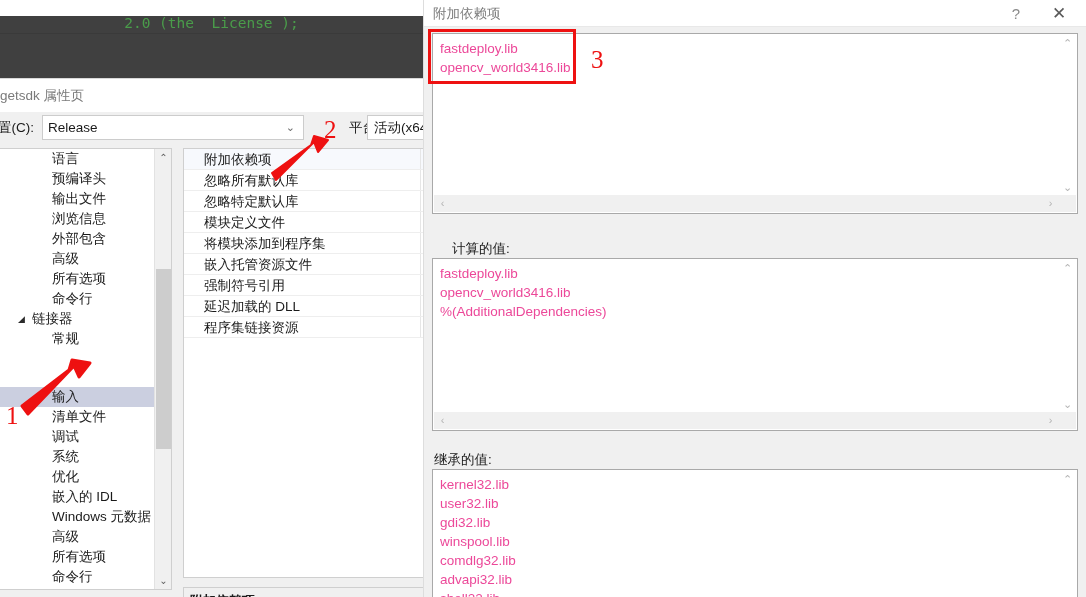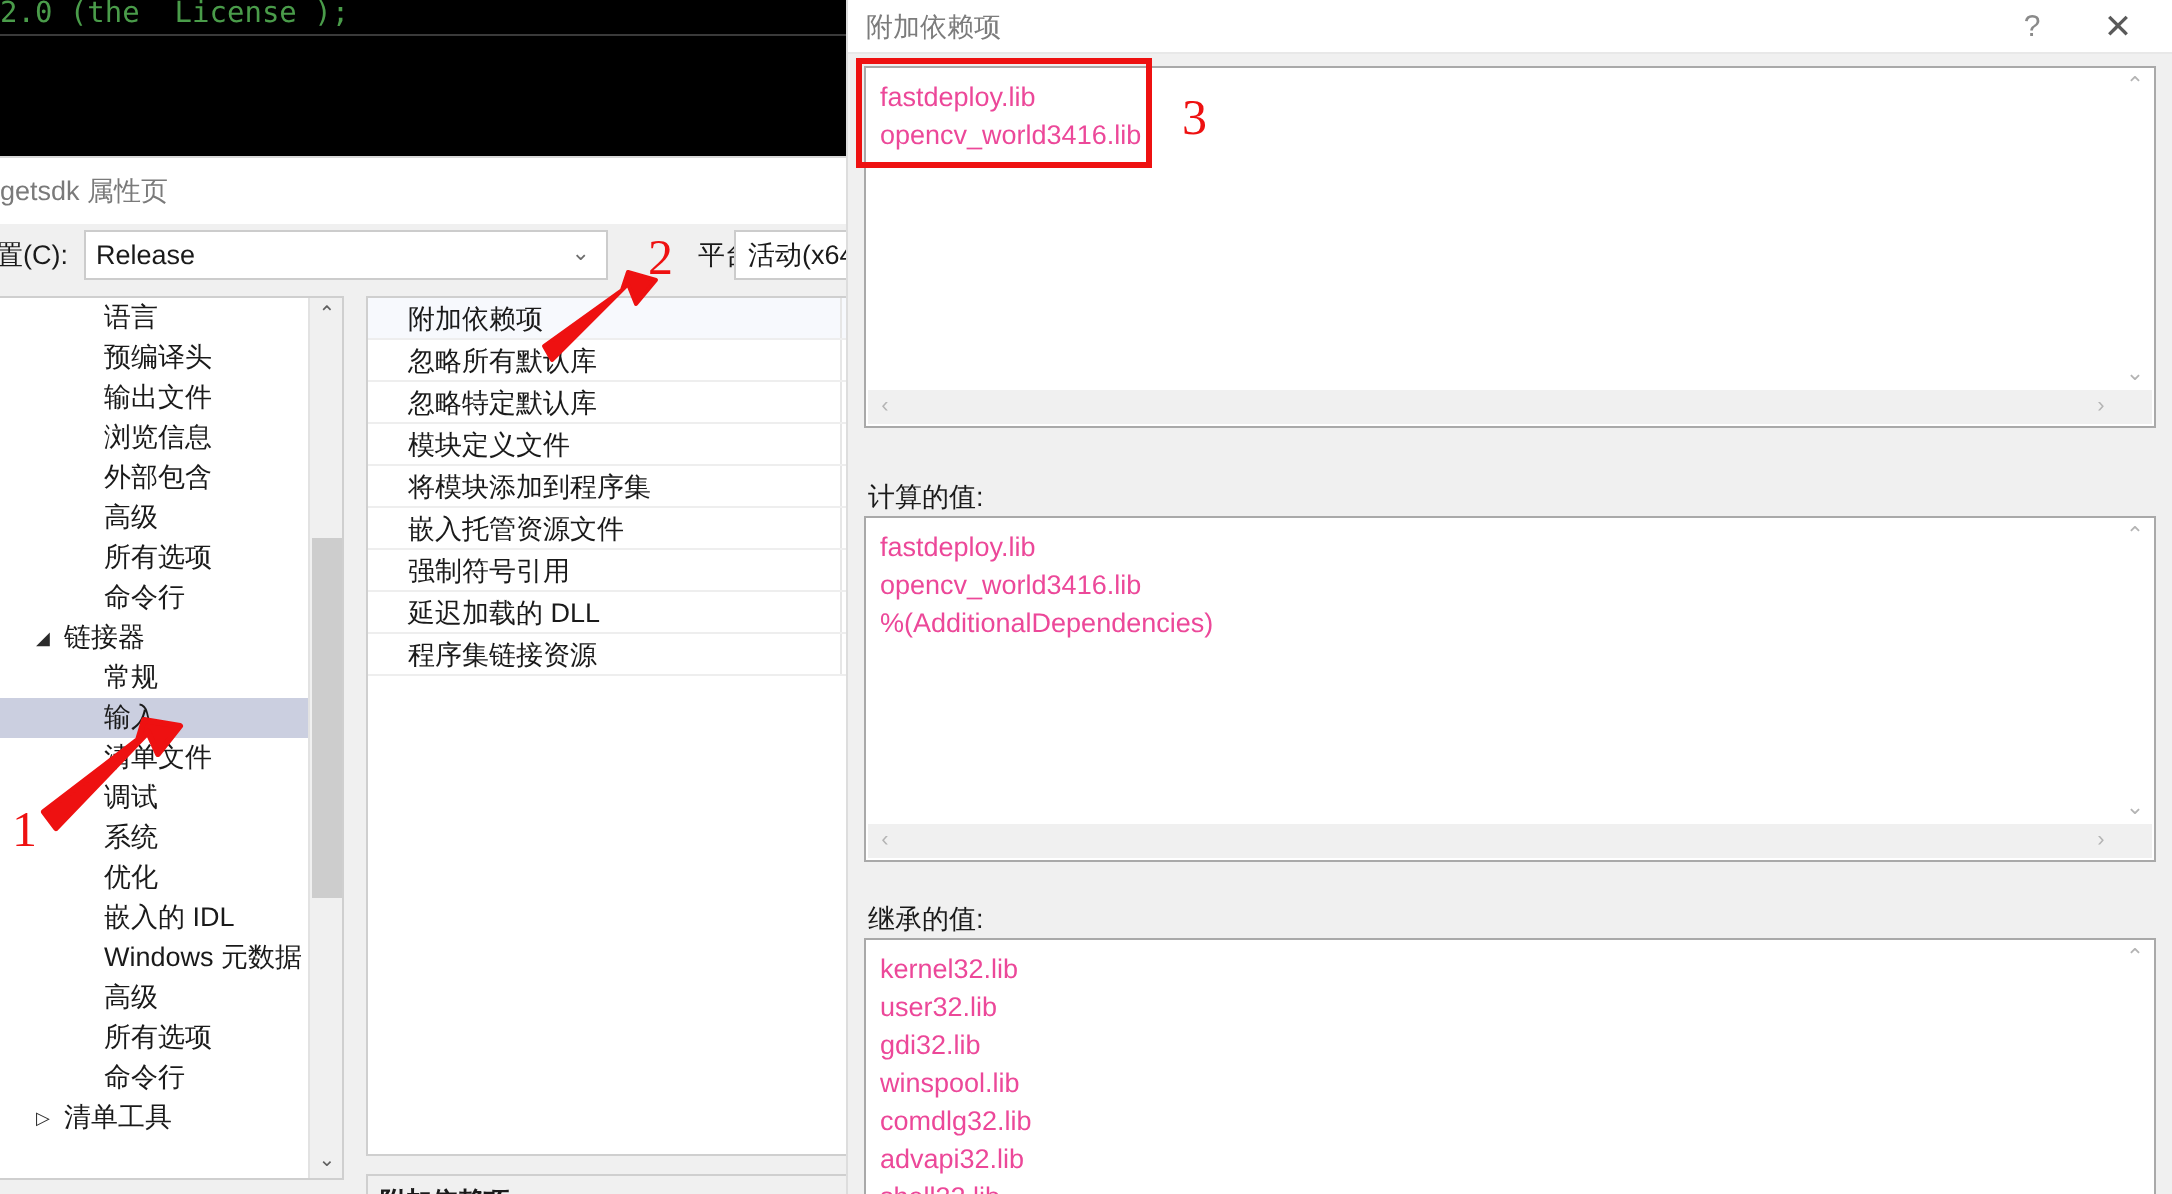--- a/index.html
+++ b/index.html
@@ -7,22 +7,22 @@
     margin: 0; padding: 0;
     width: 1086px; height: 597px;
     overflow: hidden;
     font-family: "Liberation Sans", "DejaVu Sans", sans-serif;
     background: #ffffff;
   }
   #root { position: relative; width: 1086px; height: 597px; }
 
   
   .editor {
-    position: absolute; left: 0; top: 0; width: 423px; height: 78px;
-    background: #000000; overflow: hidden;
+    position: absolute; left: 0; top: 16px; width: 423px; height: 78px;
+    background: #404040; overflow: hidden; text-align: center;
   }
   .editor .code-line {
     font-family: "DejaVu Sans Mono", "Liberation Mono", monospace;
     font-size: 14.5px; color: #51a14f; white-space: pre;
     padding-left: 0px; line-height: 19px;
   }
   .editor .code-line.l1 { margin-top: -2px; color: #4a9c4a; }
   .editor .sep {
     position: absolute; left: 0; top: 17px; width: 423px; height: 1px;
     background: #3a3a3a;
@@ -73,21 +73,21 @@
     position: absolute; left: 0px; top: 69px; width: 172px; height: 442px;
     background: #ffffff; border: 1px solid #cfcfcf; border-left: none;
     overflow: hidden;
   }
   .tree-list { position: absolute; left: 0; top: 0; width: 155px; }
   .tree-item {
     height: 20px; line-height: 20px; font-size: 13.5px; color: #1a1a1a;
     white-space: nowrap; position: relative; padding-left: 52px;
   }
   .tree-item.lvl1 { padding-left: 32px; }
-  .tree-item.selected { background: #cbcfe0; }
+  .tree-item.selected { background: #cbcfe0; margin-top: 38px; }
   .tree-twisty {
     position: absolute; left: 18px; top: 0; width: 12px; height: 20px;
     line-height: 20px; font-size: 9px; color: #2b2b2b;
   }
   .tree-scroll {
     position: absolute; right: 0; top: 0; width: 17px; height: 100%;
     background: #f0f0f0; border-left: 1px solid #e2e2e2;
   }
   .tree-scroll .arrow-up, .tree-scroll .arrow-dn {
     position: absolute; left: 0; width: 17px; height: 17px; text-align: center;
@@ -290,21 +290,21 @@
         <div class="au">⌃</div>
         <div class="ad">⌄</div>
       </div>
       <div class="hsb">
         <div class="al">‹</div>
         <div class="ar">›</div>
       </div>
       <div class="corner"></div>
     </div>
 
-    <div class="sec-label" style="left:10px; top:240px;text-align:center;">计算的值:</div>
+    <div class="sec-label" style="left:28px; top:240px;text-align:center;">计算的值:</div>
     <div class="box" style="left:8px; top:258px; width:646px; height:173px;">
       <div class="inner">fastdeploy.lib
 opencv_world3416.lib
 %(AdditionalDependencies)</div>
       <div class="vsb">
         <div class="au">⌃</div>
         <div class="ad">⌄</div>
       </div>
       <div class="hsb">
         <div class="al">‹</div>

